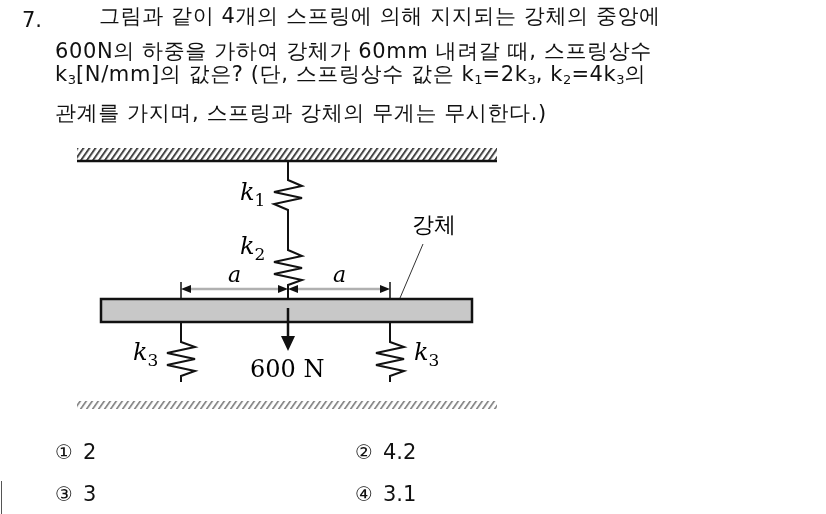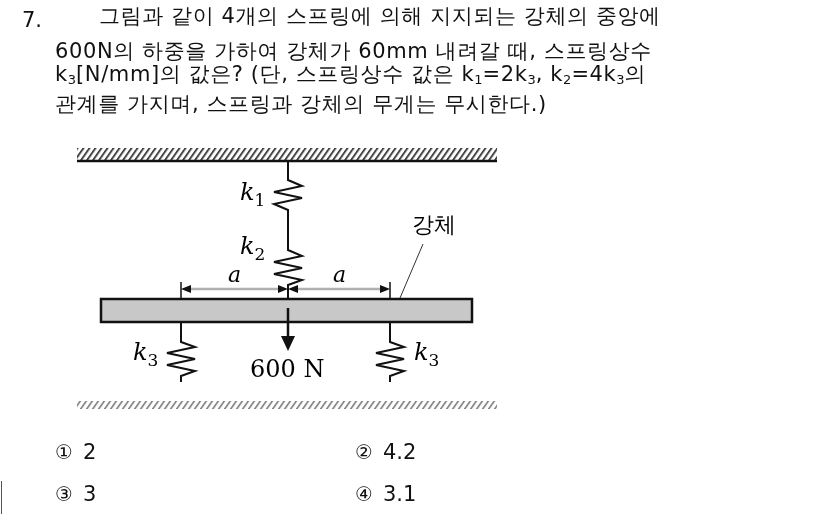--- a/index.html
+++ b/index.html
@@ -16,21 +16,21 @@
   </style>
 </head>
 <body>
 
 <div class="q-num">7.</div>
 <div class="q-line" style="left:55px; top:2px;margin-left:44px;">그림과 같이 4개의 스프링에 의해 지지되는 강체의 중앙에</div>
 <div class="q-line" style="left:55px; top:37px;">600N의 하중을 가하여 강체가 60mm 내려갈 때, 스프링상수</div>
 <div class="q-line" style="left:55px; top:60px;">
   <span>k</span><sub>3</sub><span>[N/mm]의 값은? (단, 스프링상수 값은 k</span><sub>1</sub><span>=2k</span><sub>3</sub><span>, k</span><sub>2</sub><span>=4k</span><sub>3</sub><span>의</span>
 </div>
-<div class="q-line" style="left:55px; top:90px;">관계를 가지며, 스프링과 강체의 무게는 무시한다.)</div>
+<div class="q-line" style="left:55px; top:99px;">관계를 가지며, 스프링과 강체의 무게는 무시한다.)</div>
 
 <svg id="figure" width="826" height="514" viewBox="0 0 826 514">
   <defs>
     <pattern id="hatch" width="6" height="12" patternUnits="userSpaceOnUse" patternTransform="skewX(-35)">
       <rect width="6" height="12" fill="#ffffff"></rect>
       <rect x="0" y="0" width="2.4" height="12" fill="#444"></rect>
     </pattern>
     <pattern id="hatchLight" width="6" height="10" patternUnits="userSpaceOnUse" patternTransform="skewX(-35)">
       <rect width="6" height="10" fill="#ffffff"></rect>
       <rect x="0" y="0" width="2.2" height="10" fill="#8a8a8a"></rect>

